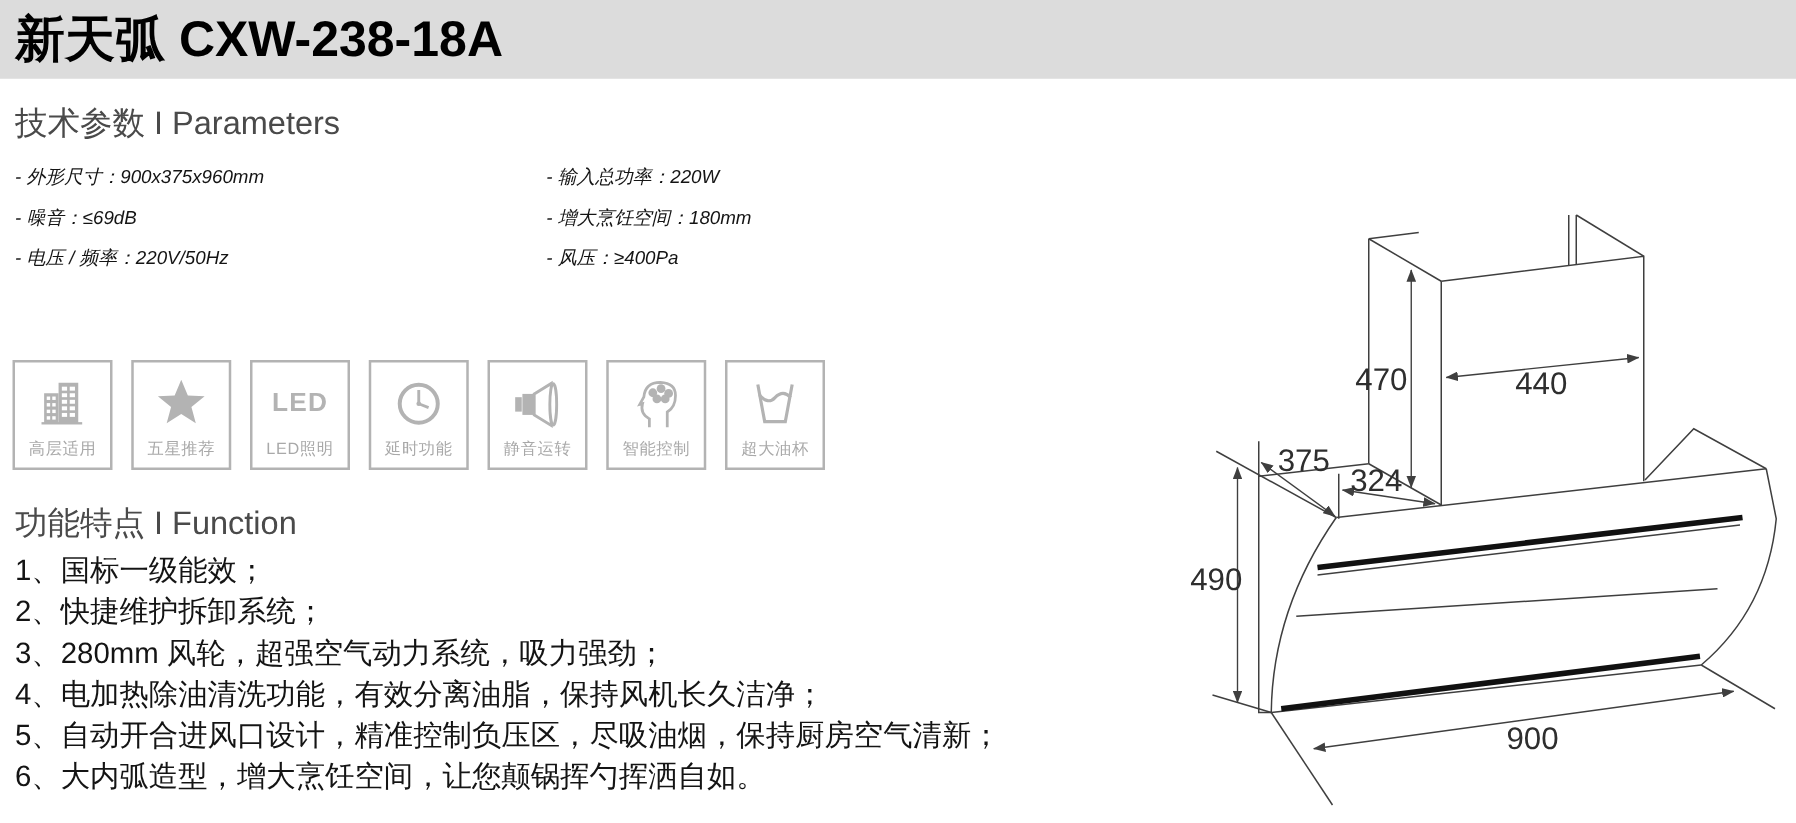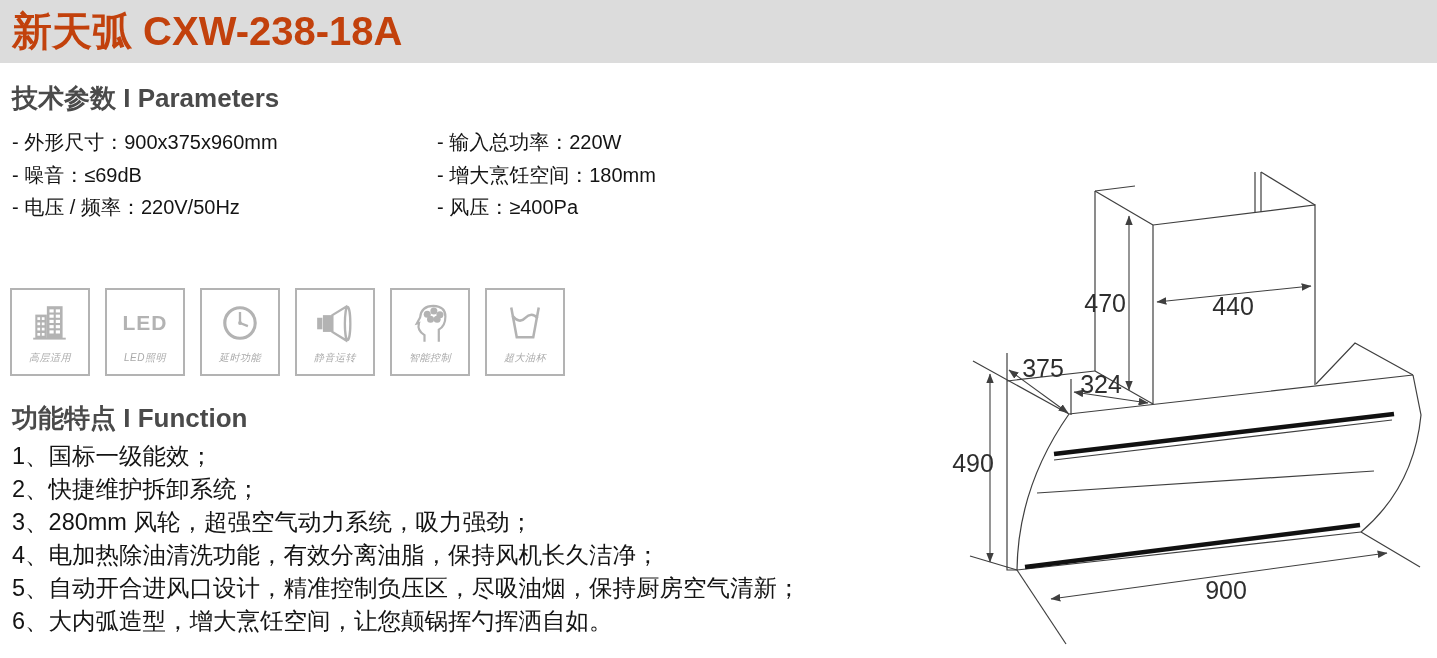--- a/index.html
+++ b/index.html
@@ -1,35 +1,35 @@
 <!DOCTYPE html>
 <html><head>
 <meta charset="utf-8">
 <style>
   html,body{margin:0;padding:0;background:#ffffff;}
   #page{position:relative;width:1437px;height:658px;background:#ffffff;overflow:hidden;
         font-family:"Liberation Sans","DejaVu Sans",sans-serif;}
   
   #header-bar{position:absolute;left:0;top:0;width:1437px;height:63px;background:#dcdcdc;
               display:flex;align-items:center;}
-  #page-title{margin-left:12px;font-size:40px;font-weight:bold;color:#c2410c;letter-spacing:0px;}
-  
-  .section-heading{position:absolute;left:12px;font-size:26px;font-weight:bold;color:#4a4a4a;}
+  #page-title{margin-left:12px;font-size:40px;font-weight:bold;color:#000000;letter-spacing:0px;}
+  
+  .section-heading{position:absolute;left:12px;font-size:26px;font-weight:normal;color:#4a4a4a;}
   #params-heading{top:81px;}
   #function-heading{top:401px;}
   
-  .spec-col{position:absolute;top:126px;font-size:20px;color:#141414;line-height:32.5px;white-space:nowrap;}
+  .spec-col{position:absolute;top:126px;font-size:15px;color:#141414;line-height:32.5px;white-space:nowrap;font-style:italic;}
   #spec-left{left:12px;}
   #spec-right{left:437px;}
   
   #badges{position:absolute;left:10px;top:288px;display:flex;gap:15px;}
   .badge{width:80px;height:88px;border:2px solid #b3b3b3;box-sizing:border-box;background:#fff;
          display:flex;flex-direction:column;align-items:center;justify-content:flex-start;}
   .badge .art{height:56px;display:flex;align-items:center;justify-content:center;margin-top:5px;}
-  .badge .lbl{font-size:10px;color:#a9a9a9;margin-bottom:6px;letter-spacing:0.5px;white-space:nowrap;font-style:italic;}
+  .badge .lbl{font-size:13px;color:#a9a9a9;margin-bottom:6px;letter-spacing:0.5px;white-space:nowrap;}
   .badge svg{display:block;}
   .led-txt{font-size:21px;font-weight:bold;color:#b3b3b3;letter-spacing:1px;}
   
   #function-list{position:absolute;left:12px;top:440px;font-size:23.5px;color:#141414;line-height:33px;white-space:nowrap;}
   
   #diagram{position:absolute;left:940px;top:142px;width:497px;height:518px;}
   #diagram svg{display:block;}
   .dim-text{font-size:25px;fill:#2e2e2e;font-family:"Liberation Sans","DejaVu Sans",sans-serif;}
 </style>
 </head>
@@ -81,20 +81,28 @@
             <rect x="8" y="24.5" width="2.6" height="2.6"></rect>
               <rect x="12.2" y="24.5" width="2.6" height="2.6"></rect>
             <rect x="8" y="29.5" width="2.6" height="2.6"></rect>
               <rect x="12.2" y="29.5" width="2.6" height="2.6"></rect>
           </g>
         </svg>
       </span>
       <span class="lbl">高层适用</span>
     </div>
 
+    <div class="badge">
+      <span class="art">
+        <svg width="46" height="44" viewBox="0 0 40 40">
+          <polygon fill="#b3b3b3" points="20,2.5 24.8,14 37,14.6 27.4,22.3 30.6,34.2 20,27.5 9.4,34.2 12.6,22.3 3,14.6 15.2,14"></polygon>
+        </svg>
+      </span>
+      <span class="lbl">五星推荐</span>
+    </div>
 
     <div class="badge">
       <span class="art">
         <span class="led-txt">LED</span>
       </span>
       <span class="lbl">LED照明</span>
     </div>
 
     <div class="badge">
       <span class="art">

